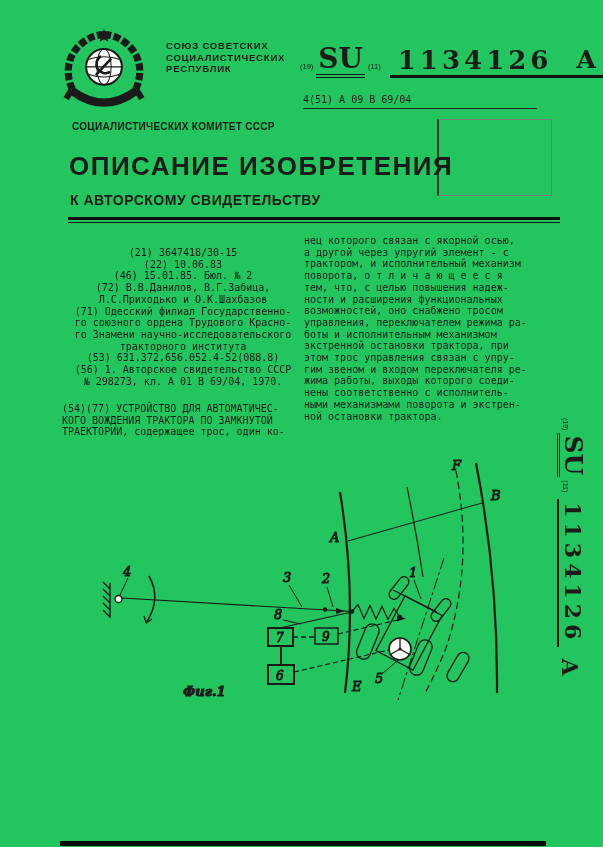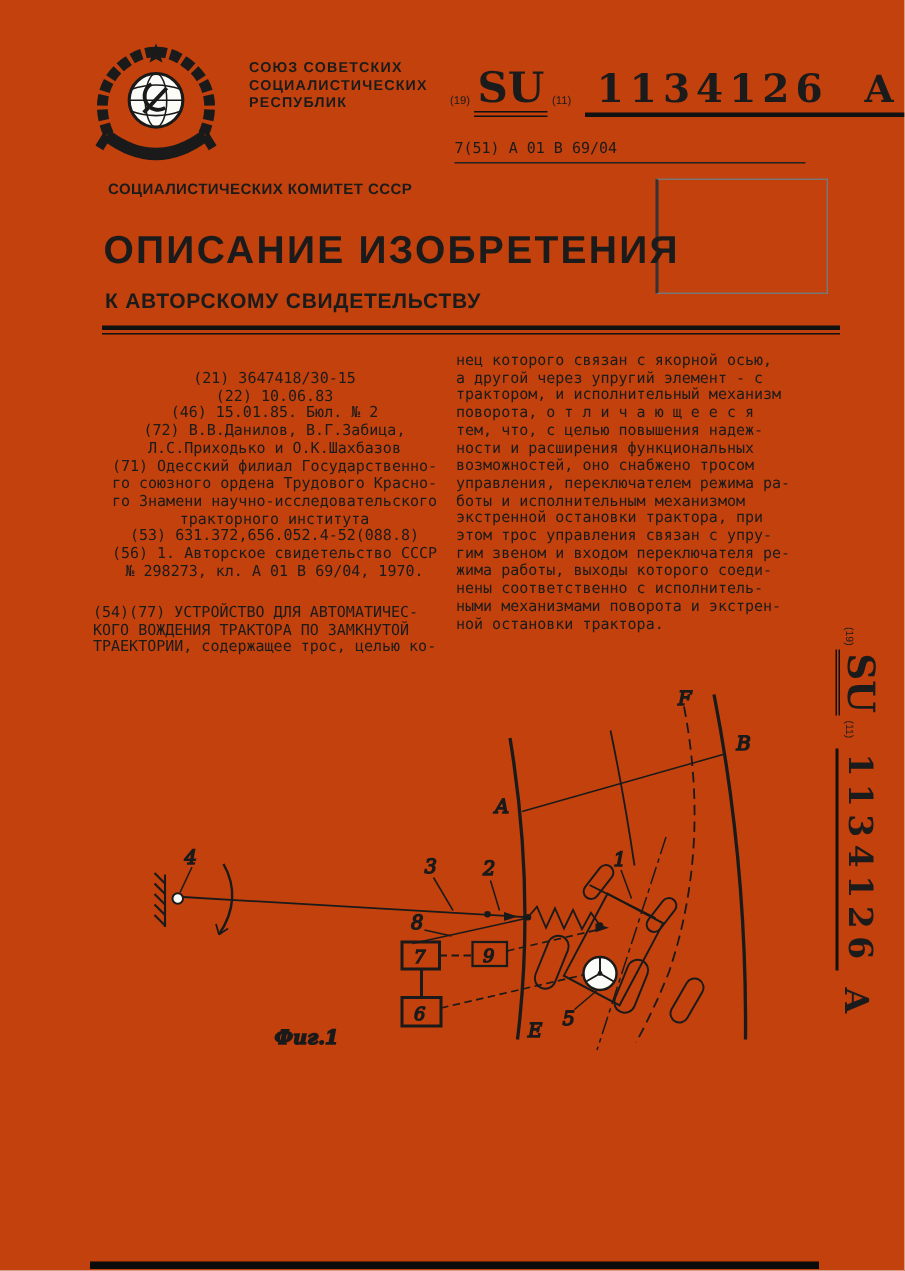--- a/index.html
+++ b/index.html
@@ -1,16 +1,16 @@
 <!DOCTYPE html>
 <html><head>
 <meta charset="utf-8">
 <style>
   html,body{margin:0;padding:0;background:#e8e8e6;}
-  .page{position:relative;width:603px;height:847px;background:#c2410c;overflow:hidden;
+  .page{position:relative;width:603px;height:847px;background:#22c55e;overflow:hidden;
         font-family:"DejaVu Sans Mono",monospace;color:#1b1b1b;}
   .abs{position:absolute;}
   
   .country{left:166px;top:40px;font-family:"Liberation Sans",sans-serif;font-weight:bold;
            font-size:9.5px;line-height:11.5px;letter-spacing:0.8px;}
   .pub-row{left:300px;top:44px;display:flex;align-items:flex-end;gap:3px;}
   .code-small{font-size:7.5px;padding-bottom:7px;font-family:"Liberation Sans",sans-serif;}
   .su{font-family:"DejaVu Serif",serif;font-weight:bold;font-size:28px;line-height:30px;
       border-bottom:4px double #111;padding:0 2px;}
   .numwrap{display:flex;align-items:flex-end;gap:24px;border-bottom:3px solid #111;
@@ -75,34 +75,34 @@
   <div class="abs pub-row">
     <span class="code-small">(19)</span>
     <span class="su">SU</span>
     <span class="code-small">(11)</span>
     <span class="numwrap">
       <span class="bignum">1134126</span>
       <span class="kind">A</span>
     </span>
   </div>
 
-  <div class="abs ipc">7(51)  А 01 В 69/04</div>
+  <div class="abs ipc">4(51)  А 09 В 69/04</div>
 
   <div class="abs committee">
     <div>СОЦИАЛИСТИЧЕСКИХ КОМИТЕТ СССР</div>
   </div>
 
   <div class="abs stamp-box"></div>
 
   <div class="abs doc-subtitle">К АВТОРСКОМУ СВИДЕТЕЛЬСТВУ</div>
   <div class="abs doc-title">ОПИСАНИЕ ИЗОБРЕТЕНИЯ</div>
   <div class="abs rule"></div>
 
   <div class="abs col col-biblio"><div>(21) 3647418/30-15</div><div>(22) 10.06.83</div><div>(46) 15.01.85. Бюл. № 2</div><div>(72) В.В.Данилов, В.Г.Забица,</div><div>Л.С.Приходько и О.К.Шахбазов</div><div>(71) Одесский филиал Государственно-</div><div>го союзного ордена Трудового Красно-</div><div>го Знамени научно-исследовательского</div><div>тракторного института</div><div>(53) 631.372,656.052.4-52(088.8)</div><div>(56) 1. Авторское свидетельство СССР</div><div>№ 298273, кл. А 01 В 69/04, 1970.</div></div>
-  <div class="abs col col-abstract"><div>(54)(77) УСТРОЙСТВО ДЛЯ АВТОМАТИЧЕС-</div><div>КОГО ВОЖДЕНИЯ ТРАКТОРА ПО ЗАМКНУТОЙ</div><div>ТРАЕКТОРИИ, содержащее трос, целью ко-</div></div>
+  <div class="abs col col-abstract"><div>(54)(77) УСТРОЙСТВО ДЛЯ АВТОМАТИЧЕС-</div><div>КОГО ВОЖДЕНИЯ ТРАКТОРА ПО ЗАМКНУТОЙ</div><div>ТРАЕКТОРИИ, содержащее трос, один ко-</div></div>
   <div class="abs col col-right"><div>нец которого связан с якорной осью,</div><div>а другой через упругий элемент - с</div><div>трактором, и исполнительный механизм</div><div>поворота, о т л и ч а ю щ е е с я</div><div>тем, что, с целью повышения надеж-</div><div>ности и расширения функциональных</div><div>возможностей, оно снабжено тросом</div><div>управления, переключателем режима ра-</div><div>боты и исполнительным механизмом</div><div>экстренной остановки трактора, при</div><div>этом трос управления связан с упру-</div><div>гим звеном и входом переключателя ре-</div><div>жима работы, выходы которого соеди-</div><div>нены соответственно с исполнитель-</div><div>ными механизмами поворота и экстрен-</div><div>ной остановки трактора.</div></div>
 
   <div class="abs sidebar">
     <div class="sidebar-inner">
       <span class="sb-small">(19)</span>
       <span class="sb-su">SU</span>
       <span class="sb-small">(11)</span>
       <span class="sb-num">1134126</span>
       <span class="sb-kind">A</span>
     </div>

